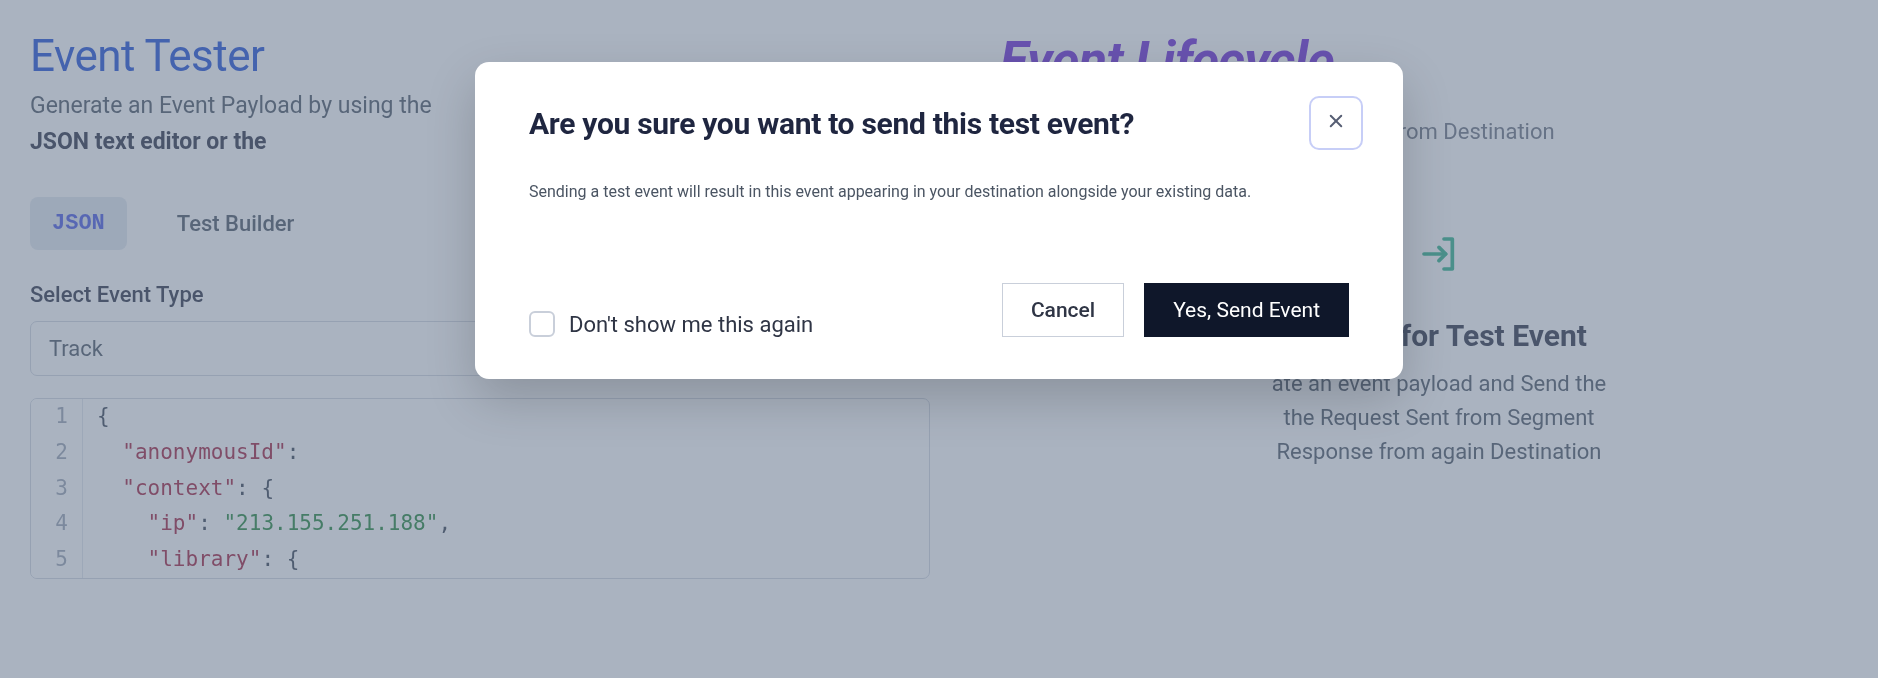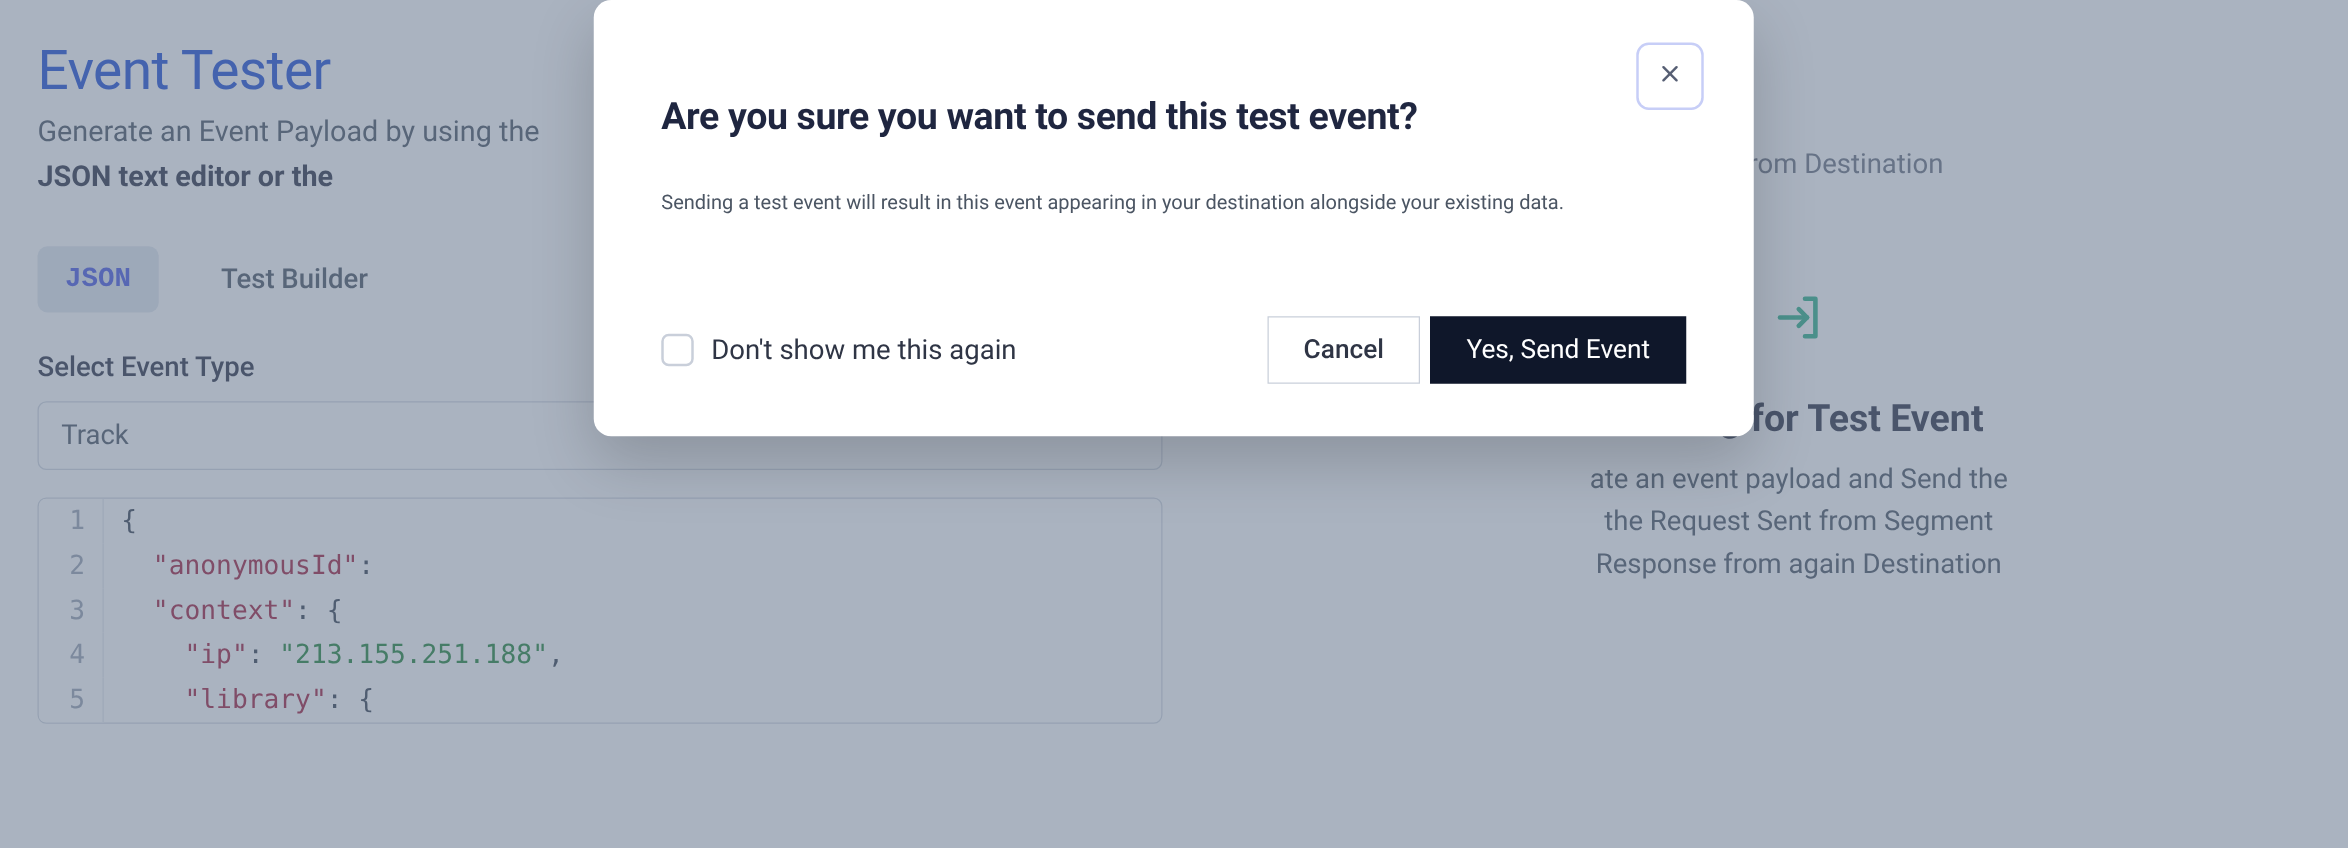--- a/index.html
+++ b/index.html
@@ -146,45 +146,46 @@
 
 .overlay {
   position: absolute;
   inset: 0;
   background: rgba(100, 117, 140, 0.55);
   display: flex;
   align-items: flex-start;
   justify-content: center;
 }
 .modal {
+  margin-top: 62px;
   width: 928px;
   background: #fff;
   border-radius: 14px;
-  padding: 76px 54px 42px 54px;
+  padding: 44px 54px 42px 54px;
   box-shadow: 0 20px 50px rgba(0,0,0,0.18);
   position: relative;
 }
 .modal-title {
   font-size: 30px;
   font-weight: 700;
   color: #1F2640;
   letter-spacing: -0.3px;
 }
 .modal-body {
   font-size: 16px;
   color: #4B5563;
   margin-top: 38px;
   line-height: 1.65;
   max-width: 780px;
 }
 .modal-footer {
   display: flex;
-  align-items: center;
+  align-items: flex-end;
   margin-top: 78px;
-  gap: 8px;
+  gap: 20px;
 }
 .checkbox-wrap {
   display: flex;
   align-items: center;
   gap: 14px;
   flex: 1;
 }
 .checkbox {
   width: 26px;
   height: 26px;

